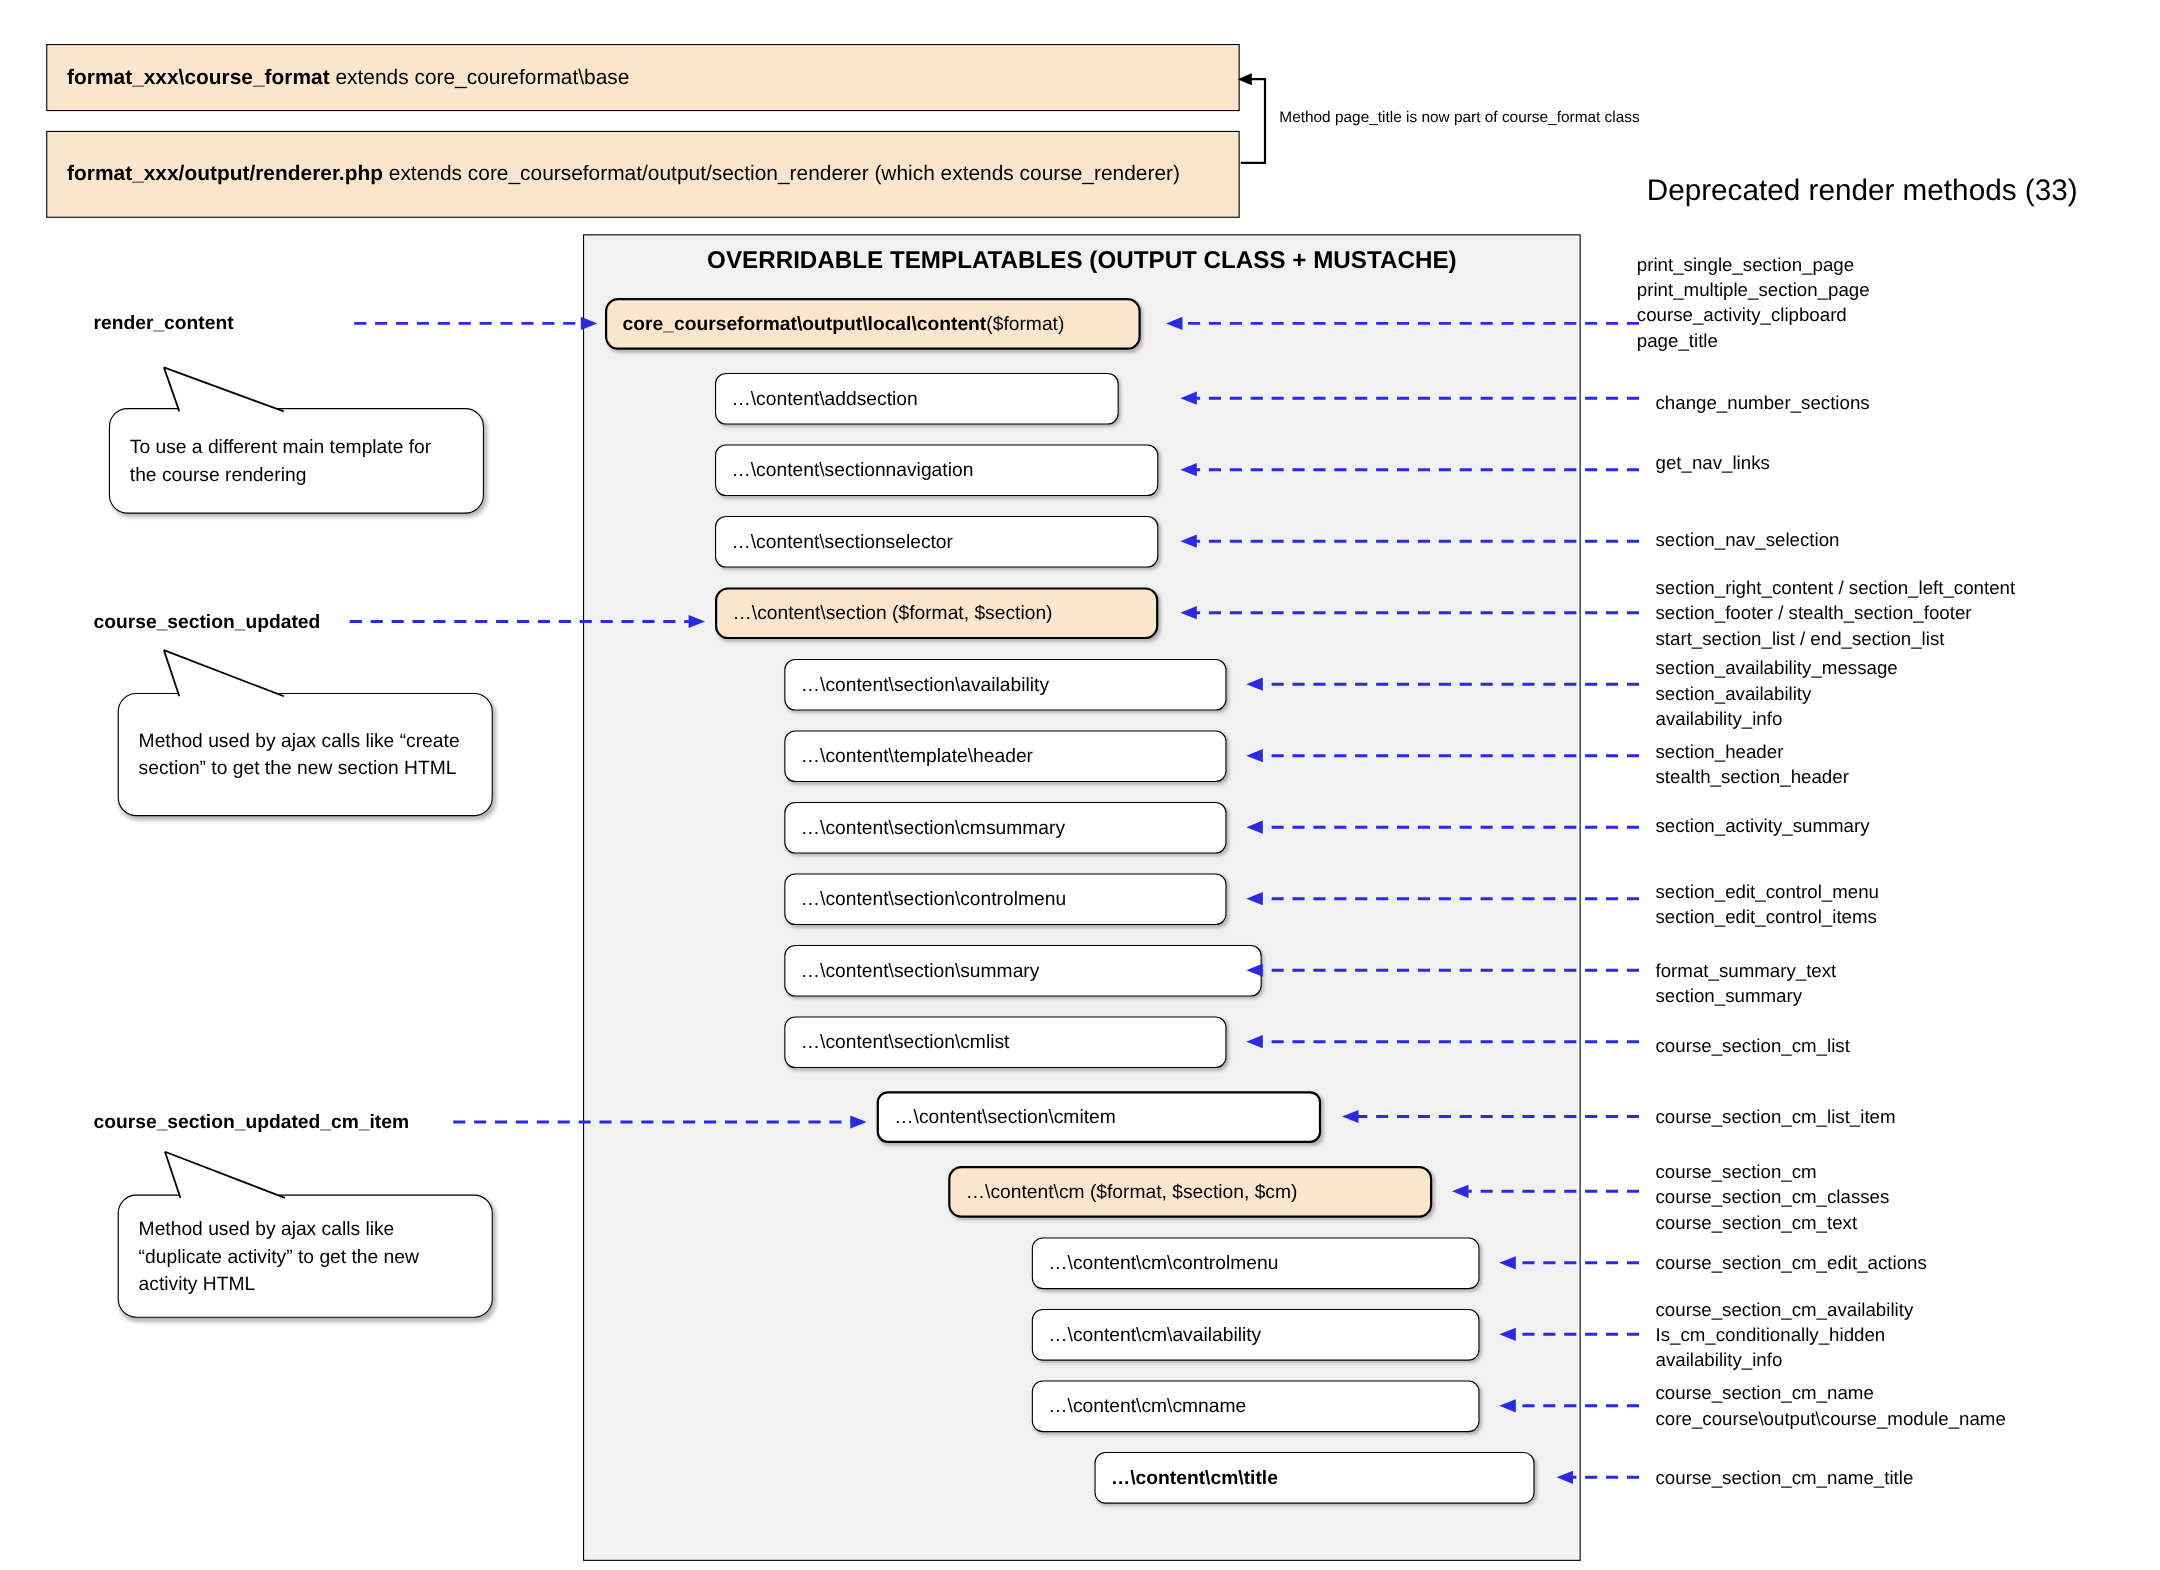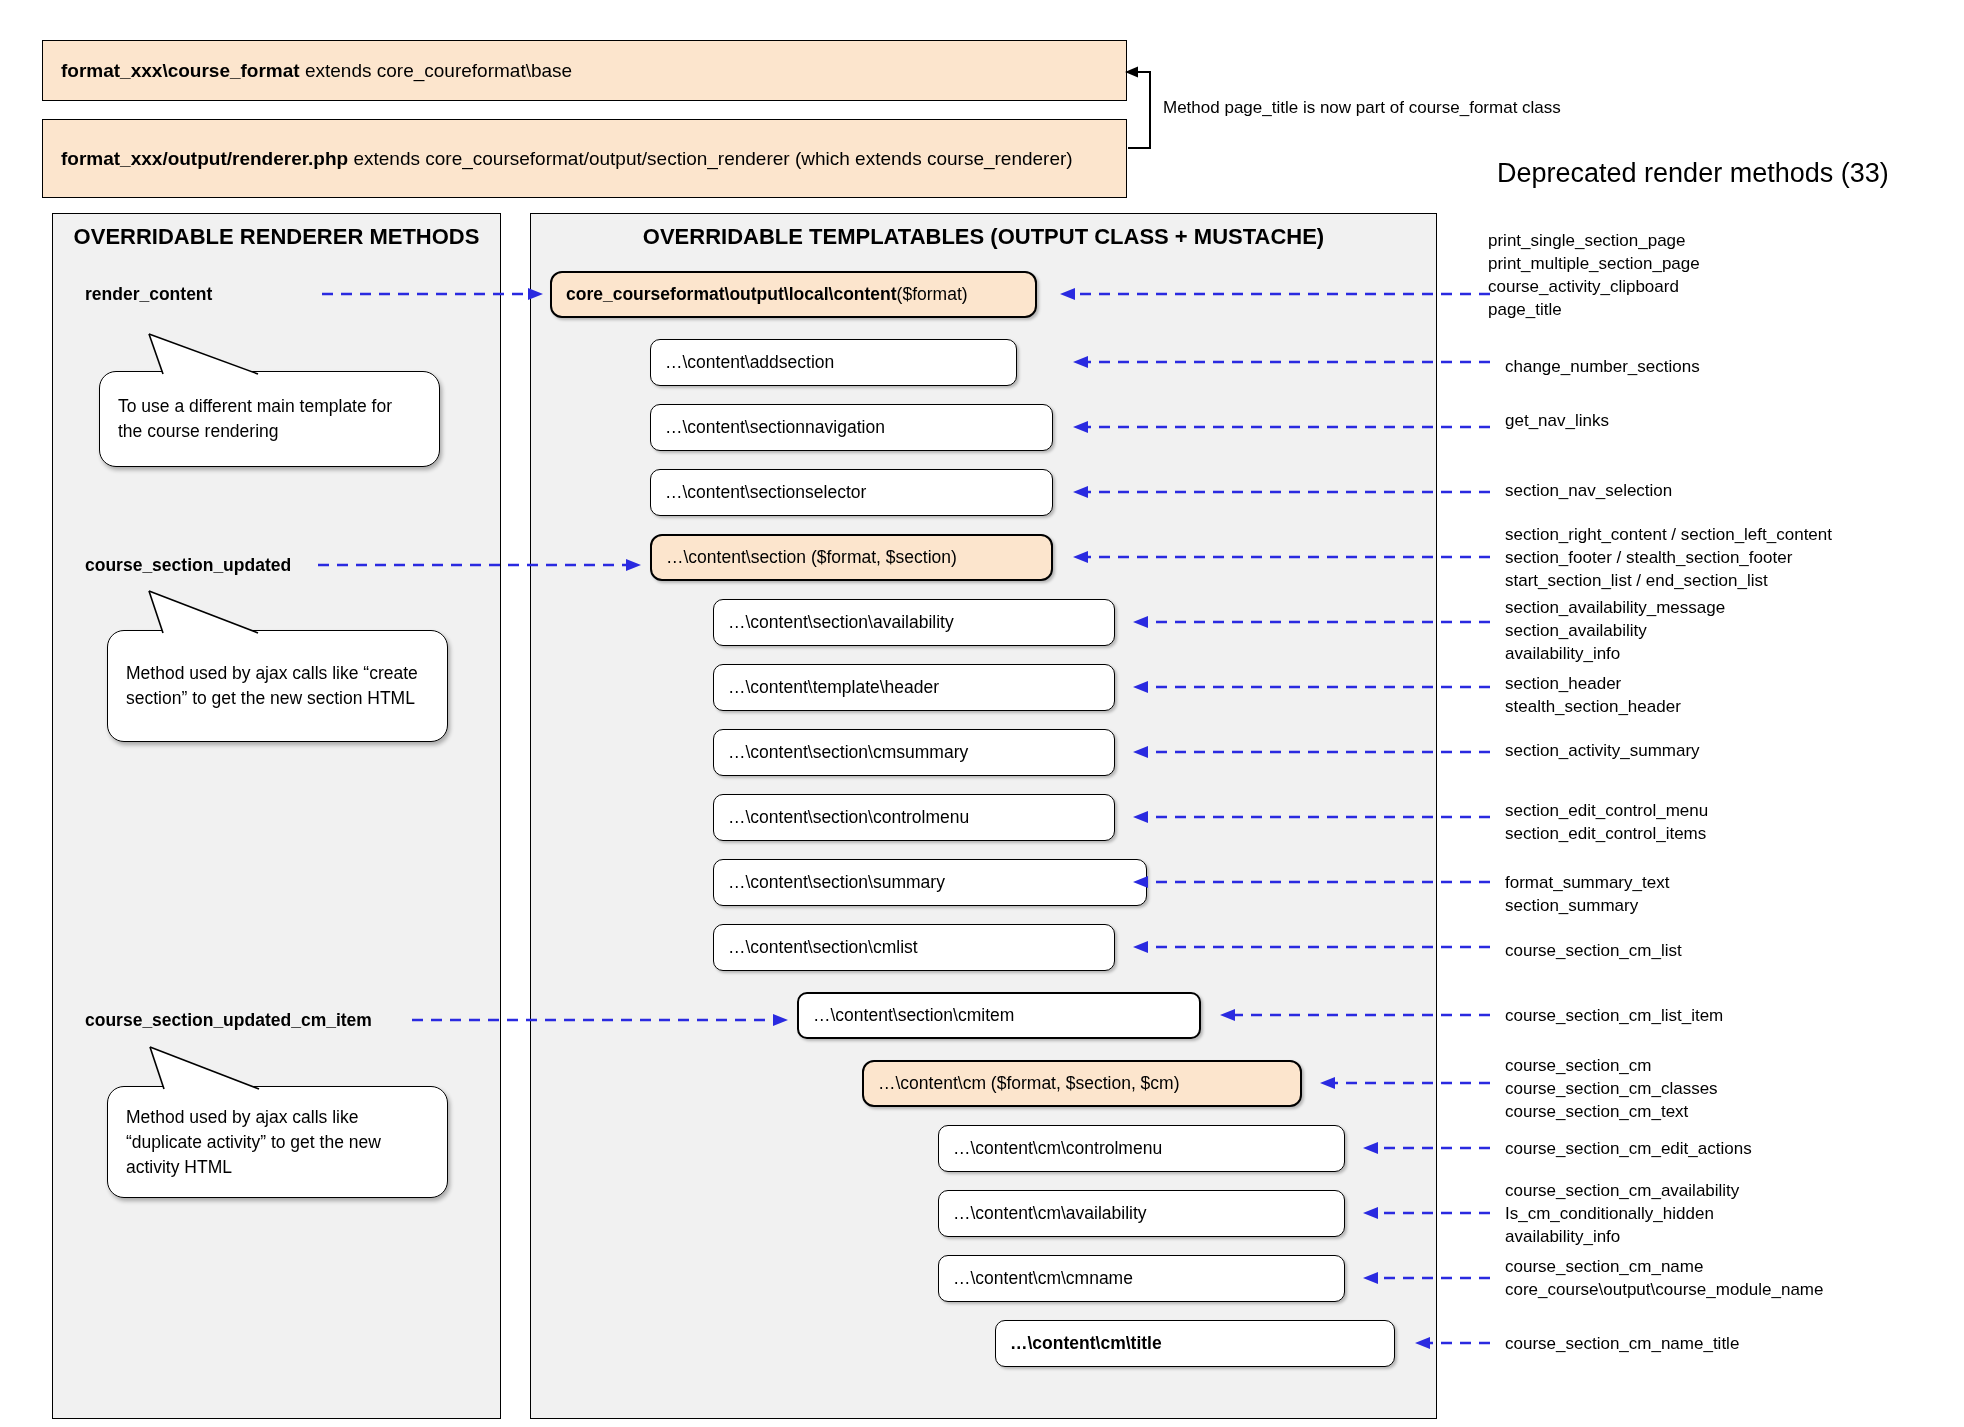--- a/index.html
+++ b/index.html
@@ -6,21 +6,21 @@
   .canvas{
     position:relative;width:1964px;height:1427px;background:#ffffff;
     font-family:"Liberation Sans", sans-serif;color:#000;overflow:hidden;
   }
   .top-box{
     position:absolute;background:#fce5cd;border:1.6px solid #000;
     box-sizing:border-box;display:flex;align-items:center;
     font-size:19px;line-height:26px;padding:0 18px;
   }
   .annotation{
-    position:absolute;font-size:17px;white-space:nowrap;
+    position:absolute;font-size:14px;white-space:nowrap;
   }
   .right-heading{
     position:absolute;font-size:27px;white-space:nowrap;
   }
   .panel{
     position:absolute;background:#f1f1f1;border:1.6px solid #000;box-sizing:border-box;
   }
   .panel-title{
     position:absolute;left:0;right:0;top:10px;text-align:center;
     font-weight:bold;font-size:22px;white-space:nowrap;
@@ -64,23 +64,20 @@
   <div class="top-box" style="left:42px;top:119px;width:1085px;height:79px;">
     <div>
       <b>format_xxx/output/renderer.php</b><span> extends core_courseformat/output/section_renderer (which extends course_renderer)</span>
     </div>
   </div>
 
   <div class="annotation" style="left:1163px;top:98px;">Method page_title is now part of course_format class</div>
 
   <div class="right-heading" style="left:1497px;top:158px;">Deprecated render methods (33)</div>
 
-  <div class="panel" style="left:52px;top:213px;width:449px;height:1206px;">
-    <div class="panel-title">OVERRIDABLE RENDERER METHODS</div>
-  </div>
   <div class="panel" style="left:530px;top:213px;width:907px;height:1206px;">
     <div class="panel-title">OVERRIDABLE TEMPLATABLES (OUTPUT CLASS + MUSTACHE)</div>
   </div>
 
   <div id="gen-layer">
       <div class="tbox highlight" style="left: 550px; top: 270.5px; width: 487px;">
         <b>core_courseformat\output\local\content</b>
         <span> ($format)</span>
       </div>
       <div class="tbox" style="left: 650px; top: 338.5px; width: 367px;">…\content\addsection</div>

